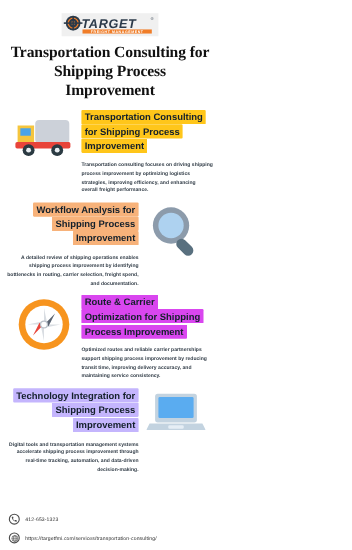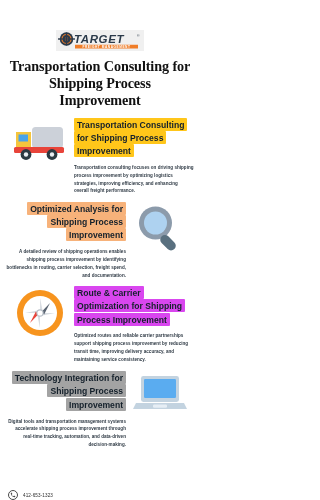--- a/index.html
+++ b/index.html
@@ -7,21 +7,21 @@
   body {
     font-family:"Liberation Sans", sans-serif;
     background:#ffffff;
     color:#1c1c1c;
     overflow:hidden;
     position:relative;
   }
   .page { width:200px; height:500px; position:relative; }
 
   
-  .logo-wrap { padding-top:7px; display:flex; justify-content:center;margin-top:23px; }
+  .logo-wrap { padding-top:12px; display:flex; justify-content:center; }
   .logo {
     width:88px; height:21px; background:#f0f0f0;
     display:flex; align-items:center; justify-content:center;
     overflow:hidden;
   }
 
   
   .title {
     margin:7px 8px 0 8px;
     font-family:"Liberation Serif", serif;
@@ -48,21 +48,21 @@
     line-height:1.55;
     color:#14202b;
     padding:1.5px 3px;
     -webkit-box-decoration-break:clone;
     box-decoration-break:clone;
     border-radius:1px;
   }
   .h-yellow .hl { background:#ffc61a; }
   .h-orange .hl { background:#f7b27a; }
   .h-coral  .hl { background:#d946ef; }
-  .h-pink   .hl { background:#a3a3a3; }
+  .h-pink   .hl { background:#c4b5fd; }
 
   .ta-left  { text-align:left; }
   .ta-right { text-align:right; }
 
   .para {
     font-size:4.55px;
     line-height:1.72;
     font-weight:bold;
     color:#2f3a45;
     margin-top:6px;
@@ -132,21 +132,21 @@
     <div class="row rev">
       <div class="art">
         <svg width="52" height="52" viewBox="0 0 52 52">
           <circle cx="21.5" cy="21" r="16.5" fill="#8c9bab"></circle>
           <circle cx="21.5" cy="21" r="11.5" fill="#aed2f0"></circle>
           <rect x="31" y="31" width="18" height="9.5" rx="4.7" fill="#59707f" transform="rotate(45 31 31)"></rect>
         </svg>
       </div>
       <div class="body">
         <div class="hl-wrap h-orange ta-right">
-          <span class="hl">Optimized Analysis for Shipping Process Improvement</span>
+          <span class="hl">Workflow Analysis for Shipping Process Improvement</span>
         </div>
         <div class="para ta-right">A detailed review of shipping operations enables shipping process improvement by identifying bottlenecks in routing, carrier selection, freight spend, and documentation.</div>
       </div>
     </div>
   </div>
 
   <div class="section" style="margin-top:7px;">
     <div class="row">
       <div class="art">
         <svg width="54" height="54" viewBox="0 0 54 54">

